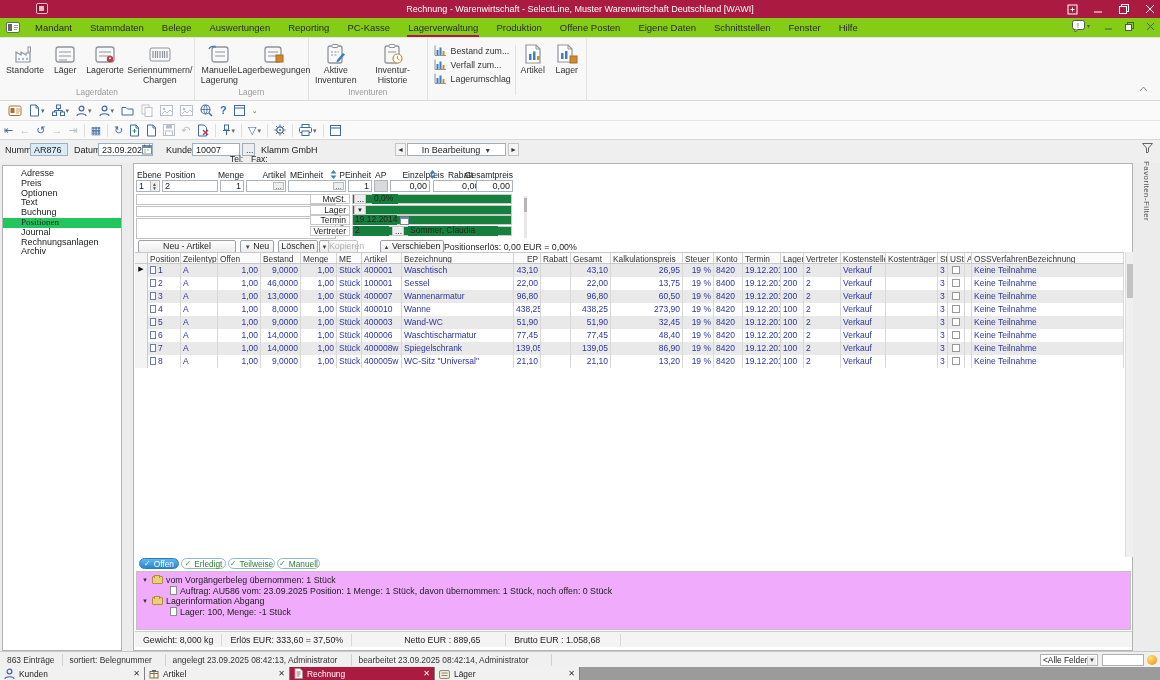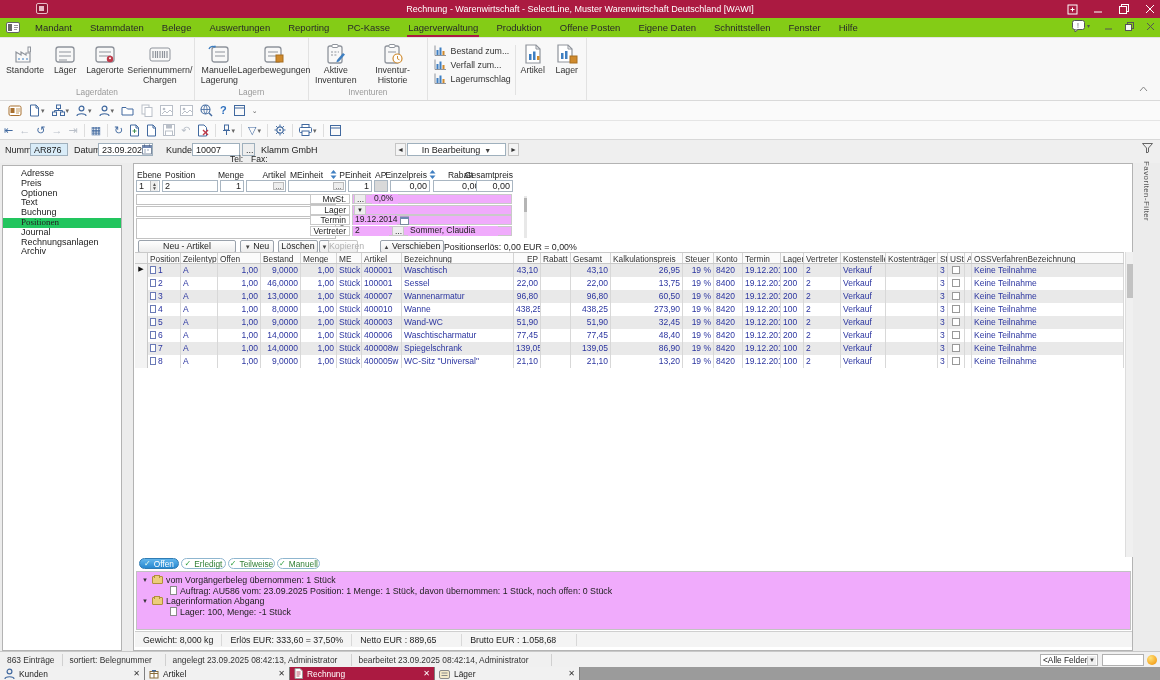--- a/index.html
+++ b/index.html
@@ -68,21 +68,21 @@
   .ef-f{position:absolute;top:16px;height:12px;border:1px solid #a9b6c2;background:#fff;font-size:9px;line-height:10px;padding:0 2px;}
   .ef-f.gray{background:#d9d9d9;}
   .ef-f.r{text-align:right;}
   .dots{position:absolute;right:1px;top:1px;bottom:1px;width:11px;background:#eee;border:1px solid #bbb;font-size:7px;line-height:8px;text-align:center;color:#333;}
   .spin{position:absolute;right:1px;top:0;bottom:0;width:8px;display:flex;flex-direction:column;justify-content:center;font-size:5px;color:#555;line-height:4px;text-align:center;background:#eee;border-left:1px solid #bbb;}
   .sorticon{position:absolute;top:6px;width:7px;height:8px;}
   .efrow{position:absolute;left:2px;width:200px;height:11px;border:1px solid #c2c2c2;background:#fff;}
   .eftext{position:absolute;left:2px;top:54px;width:200px;height:21px;border:1px solid #c2c2c2;background:#fff;}
   .tarr{position:absolute;left:204px;width:8px;height:8px;font-size:6px;color:#888;text-align:center;line-height:8px;}
   .sp-lbl{position:absolute;left:176px;width:40px;height:10px;border:1px solid #c9c9c9;background:#fff;font-size:8.5px;text-align:right;padding-right:3px;line-height:9px;}
-  .sp-val{position:absolute;height:10px;border:1px solid #c9c9c9;background:#f0abfc;font-size:8.5px;padding:0 2px;line-height:9px;}
+  .sp-val{position:absolute;height:10px;border:1px solid #c9c9c9;background:#15803d;font-size:8.5px;padding:0 2px;line-height:9px;}
   .minisb{position:absolute;left:390px;top:32px;width:3px;height:42px;background:#e8e8e8;}
   .minisb:after{content:"";position:absolute;left:0;top:2px;width:3px;height:14px;background:#b5b5b5;}
 
   
   .btn{position:absolute;top:76px;height:13px;border:1px solid #9aa2ac;border-radius:2px;background:linear-gradient(#fefefe,#ececec);font-size:8.8px;text-align:center;line-height:11px;color:#222;}
   .btn.dis{color:#b0b0b0;border-color:#c7c7c7;}
   .btn .dd{font-size:6px;color:#444;}
   .erloes{position:absolute;top:78px;left:310px;font-size:8.8px;color:#222;}
 
   
@@ -619,21 +619,21 @@
         <span class="sorticon" style="left: 196px;">
           <svg width="7" height="9" viewBox="0 0 7 9">
             <path d="M3.5 0L6.5 3.5H0.5z" fill="#3f7fc1"></path>
             <path d="M3.5 9L0.5 5.5h6z" fill="#3f7fc1"></path>
           </svg>
         </span>
         <span class="ef-lbl" style="left: 205px; width: 32px; text-align: right; display: inline-block;">PEinheit</span>
         <span class="ef-f r" style="left: 214px; width: 24px;"><span>1</span></span>
         <span class="ef-lbl" style="left: 241px;">AP</span>
         <span class="ef-f gray" style="left: 240px; width: 14px;"><span></span></span>
-        <span class="ef-lbl" style="left: 245px; width: 48px; text-align: right; display: inline-block;">Einzelpreis</span>
+        <span class="ef-lbl" style="left: 245px; width: 65px; text-align: right; display: inline-block;">Einzelpreis</span>
         <span class="ef-f r" style="left: 256px; width: 40px;"><span>0,00</span></span>
         <span class="sorticon" style="left: 295px;">
           <svg width="7" height="9" viewBox="0 0 7 9">
             <path d="M3.5 0L6.5 3.5H0.5z" fill="#3f7fc1"></path>
             <path d="M3.5 9L0.5 5.5h6z" fill="#3f7fc1"></path>
           </svg>
         </span>
         <span class="ef-lbl" style="left: 303px; width: 36px; text-align: right; display: inline-block;">Rabatt</span>
         <span class="ef-f r" style="left: 299px; width: 60px;"><span>0,00 %</span></span>
         <span class="ef-lbl" style="left: 330px; width: 49px; text-align: right; display: inline-block;">Gesamtpreis</span>
@@ -965,21 +965,21 @@
         </div>
         <div class="titem" style="padding-left: 22px;">
           <span class="texp"></span>
           <span class="tpage"></span>
           <span>Lager: 100, Menge: -1 Stück</span>
         </div>
       </div>
     <div class="totals" id="totals">
         <span class="tseg" style="min-width: 72px;">Gewicht:  8,000 kg</span>
         <span class="tseg" style="min-width: 120px;">Erlös EUR: 333,60 = 37,50%</span>
-        <span class="tseg" style="min-width: 110px;">Netto EUR : 889,65</span>
+        <span class="tseg" style="min-width: 110px; margin-left: 44px;">Netto EUR : 889,65</span>
         <span class="tseg" style="min-width: 115px;">Brutto EUR : 1.058,68</span>
       </div>
   </div>
 
   <div class="sidestrip">
     <span class="abs" style="left:4px;top:2px">
         <svg width="11" height="10">
           <path d="M0.5 0.5h10L6.5 5v4l-2 1V5z" fill="none" stroke="#666"></path>
         </svg>
       </span>

